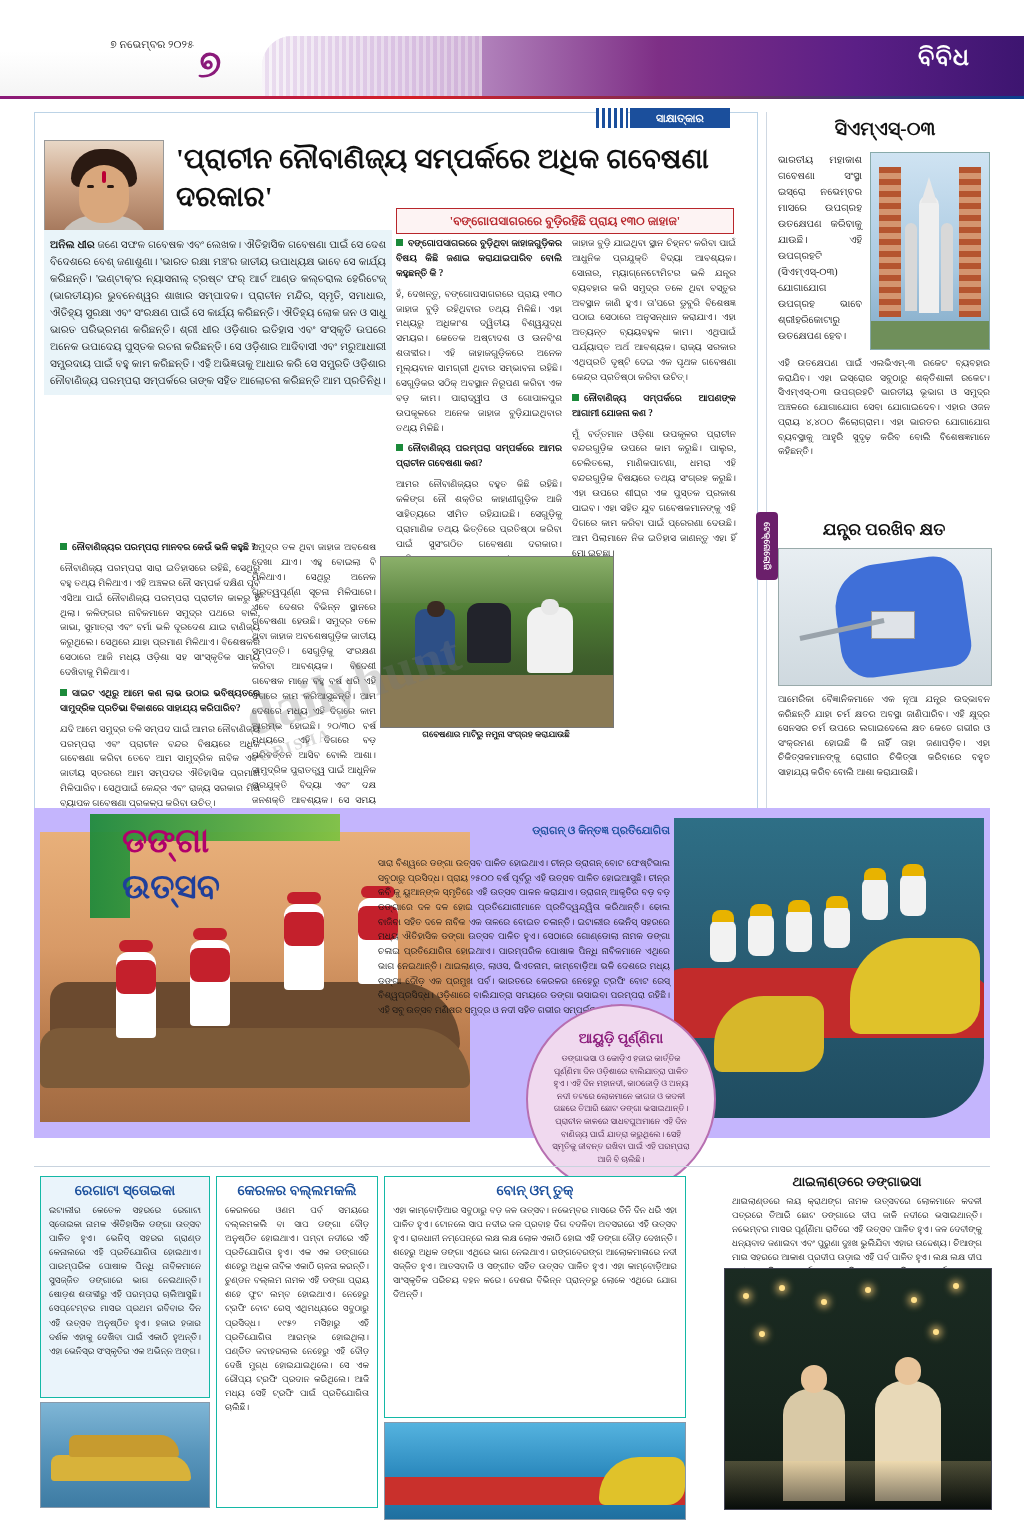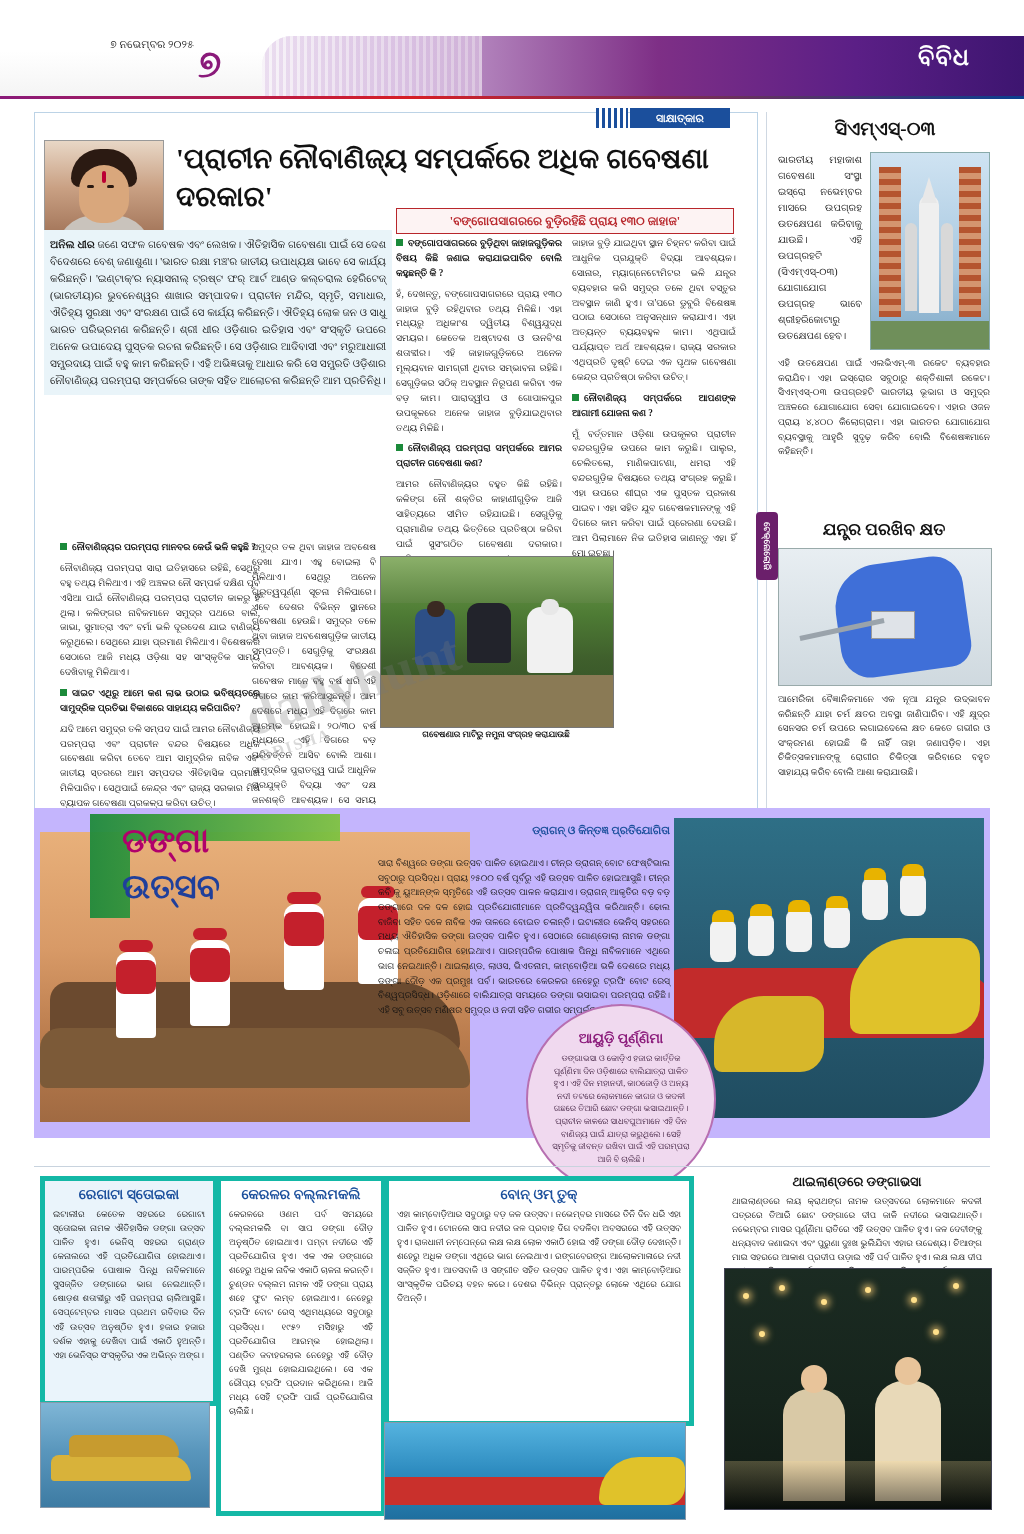--- a/index.html
+++ b/index.html
@@ -279,21 +279,21 @@
     position:absolute;left:492px;top:196px;width:190px;height:190px;
     border-radius:50%;
     background:#f0d9ef;border:2px solid #b76fb1;
     padding:22px;box-sizing:border-box;
     font-size:8.4px;line-height:1.5;text-align:center;color:#3a1a3a;
     font-family:"Liberation Serif",serif;
   }
   .circle-note .cn-title{display:block;font-weight:bold;color:#8a1a7a;margin-bottom:4px;font-size:14px;}
 
   
-  .bx{position:absolute;border:5px solid #14b8a6;background:#fff;}
+  .bx{position:absolute;border:1px solid #14b8a6;background:#fff;}
   .bx-title{
     font-family:"Liberation Serif",serif;font-weight:bold;color:#1b4f9c;
     font-size:14px;text-align:center;padding:6px 0 4px;
   }
   .bx-body{
     font-size:8.8px;line-height:1.6;text-align:justify;color:#111;
     padding:0 8px 8px;font-family:"Liberation Serif",serif;
   }
   #box1{left:40px;top:1176px;width:168px;height:220px;background:#eaf4fb;}
   #box2{left:216px;top:1176px;width:160px;height:330px;}

